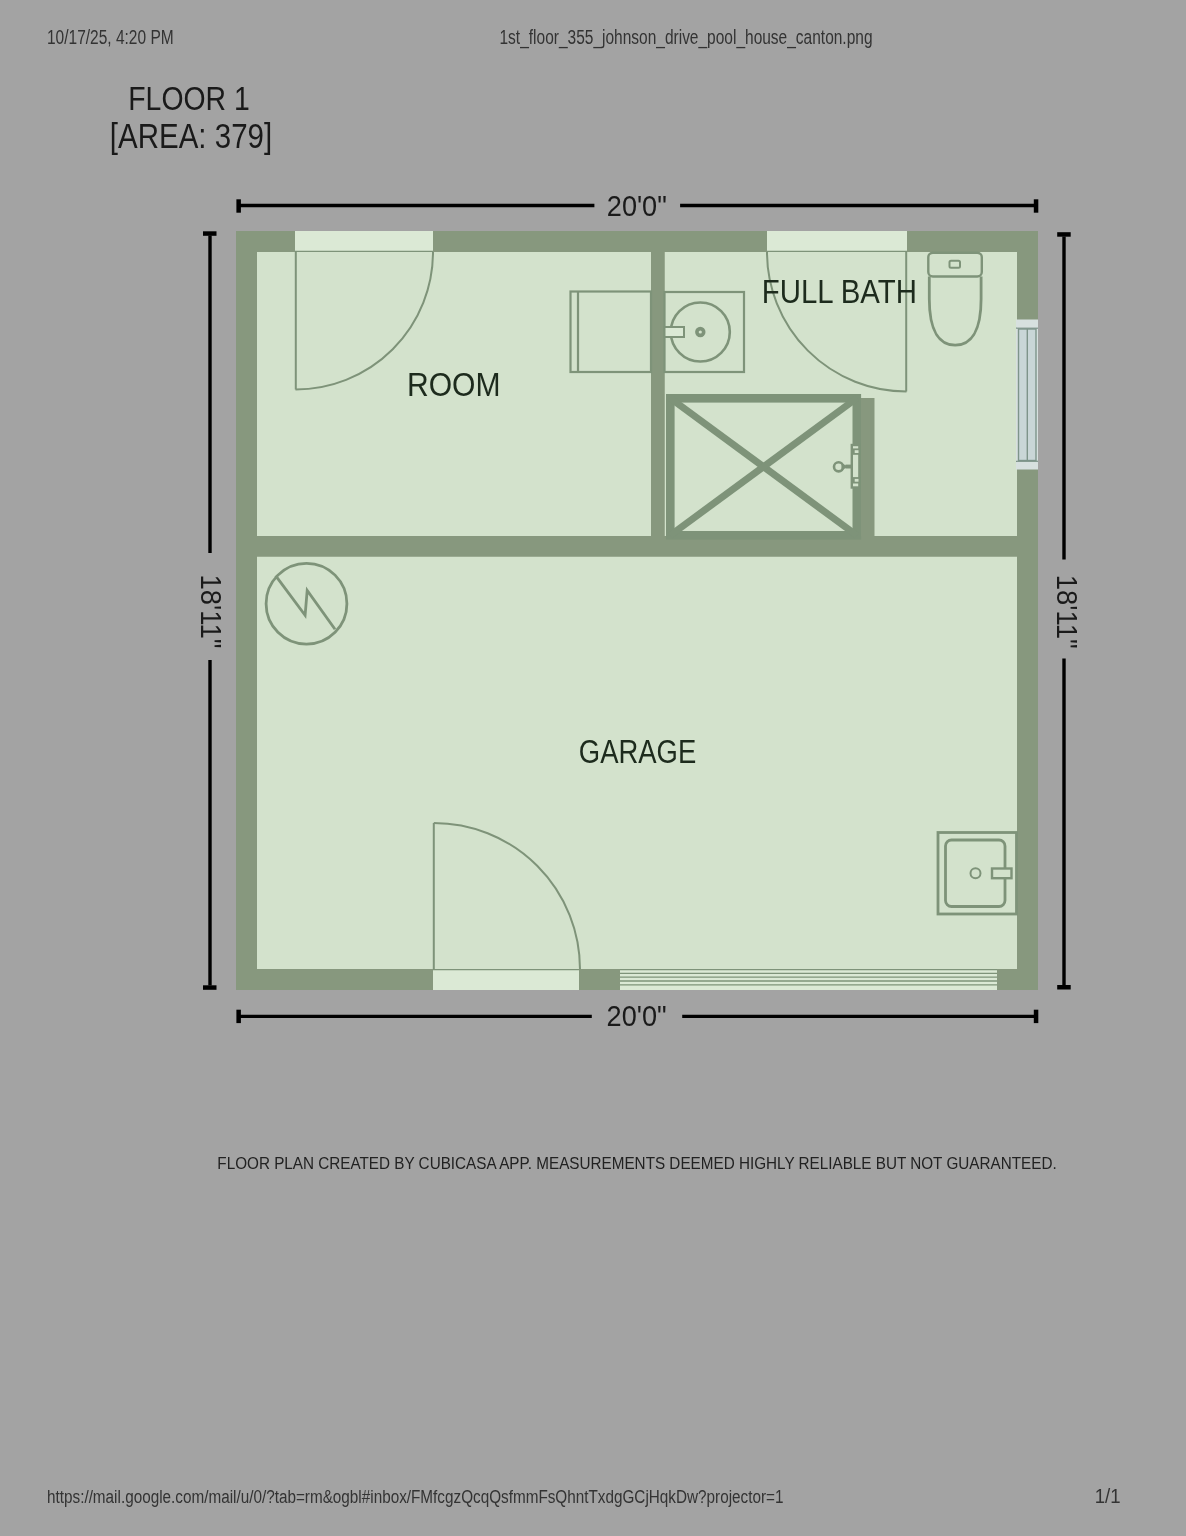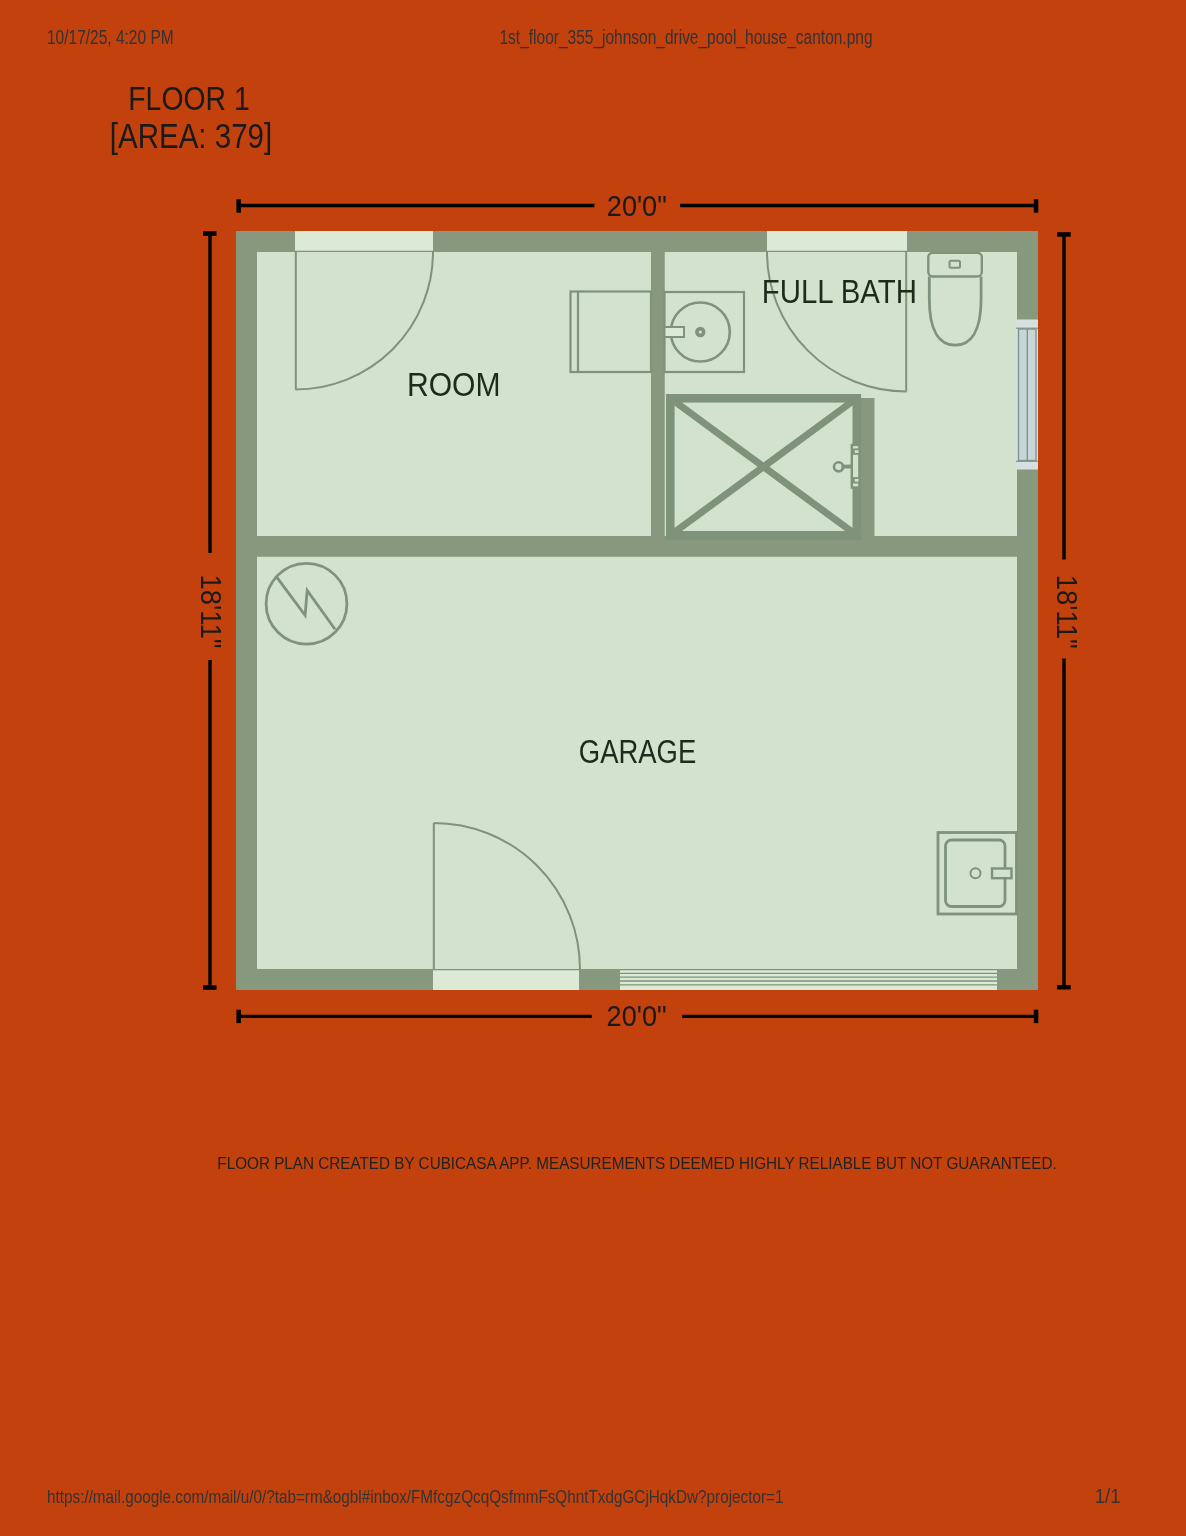--- a/index.html
+++ b/index.html
@@ -1,16 +1,16 @@
 <!DOCTYPE html>
 <html><head>
 <meta charset="utf-8">
 <style>
   html,body{margin:0;padding:0;background:#fff;}
-  #page{position:relative;width:1186px;height:1536px;background:#c2410c;overflow:hidden;
+  #page{position:relative;width:1186px;height:1536px;background:#a3a3a3;overflow:hidden;
         font-family:"Liberation Sans", sans-serif;}
   svg{position:absolute;left:0;top:0;}
   text{font-family:"Liberation Sans", sans-serif;}
 </style>
 </head>
 <body>
 <div id="page">
 <svg width="1186" height="1536" viewBox="0 0 1186 1536">
 
   <text x="0" y="0" transform="translate(47,44) scale(0.764,1)" font-size="20.3" fill="#333333">10/17/25, 4:20 PM</text>

